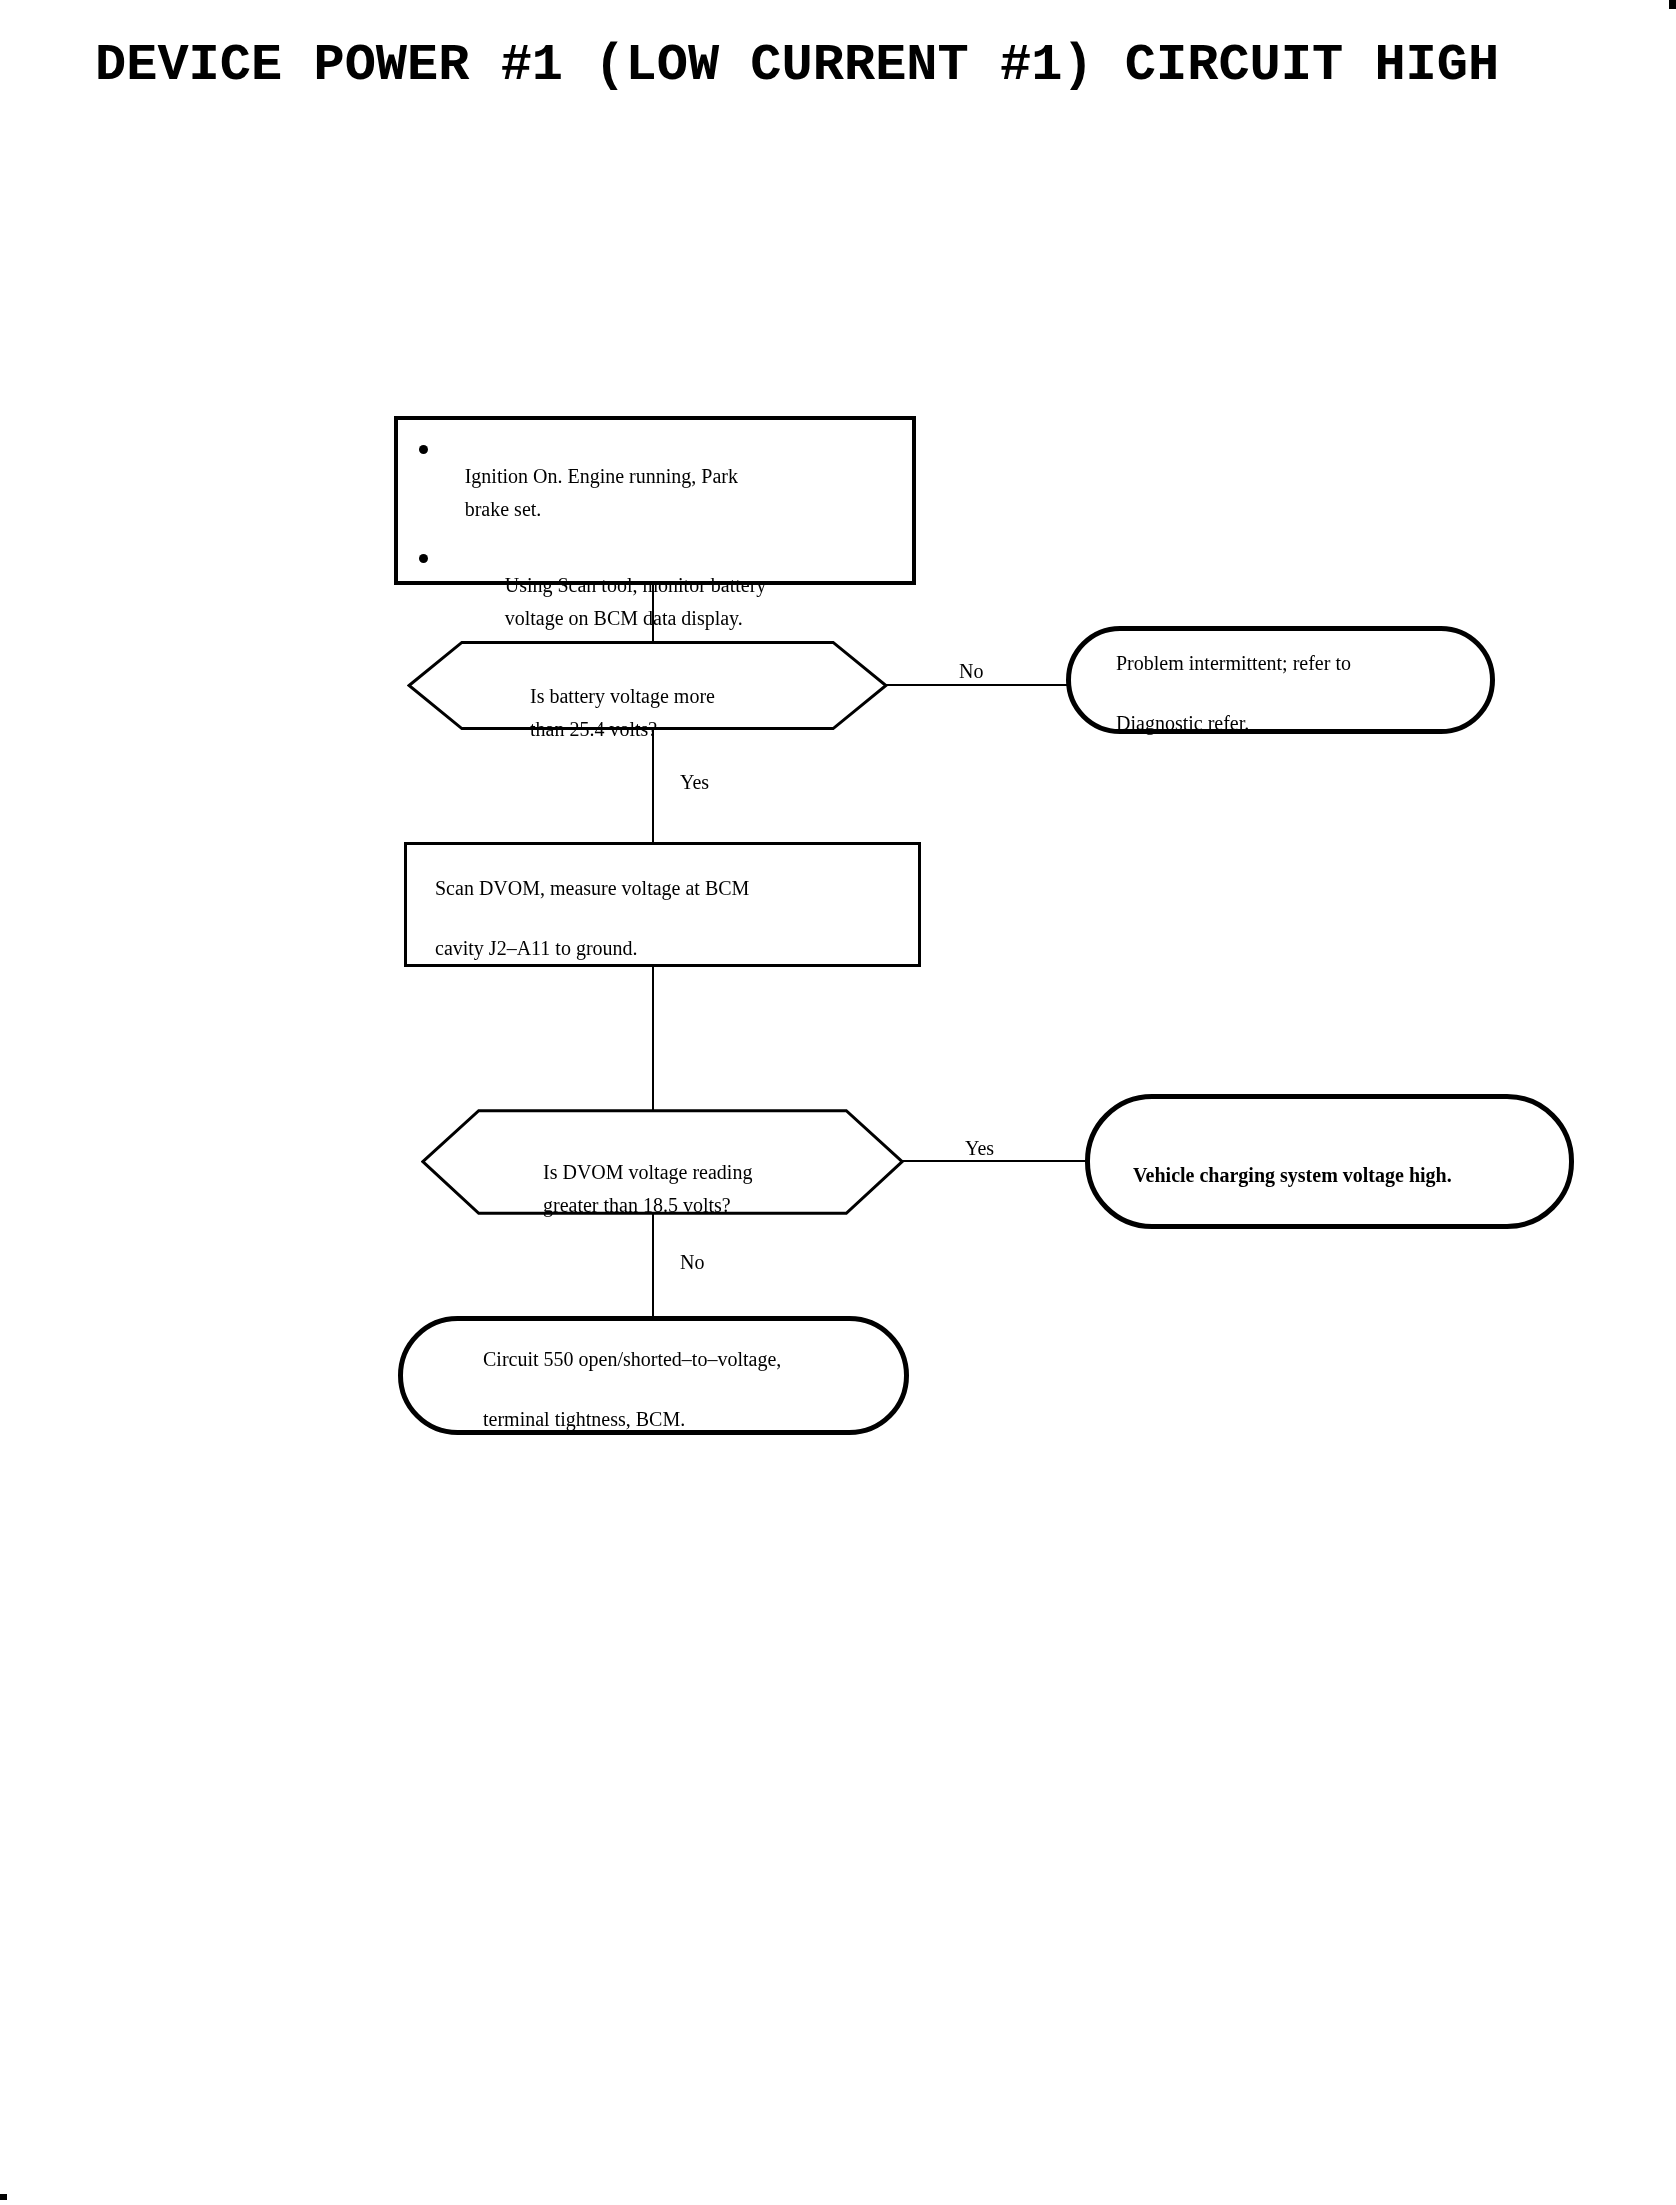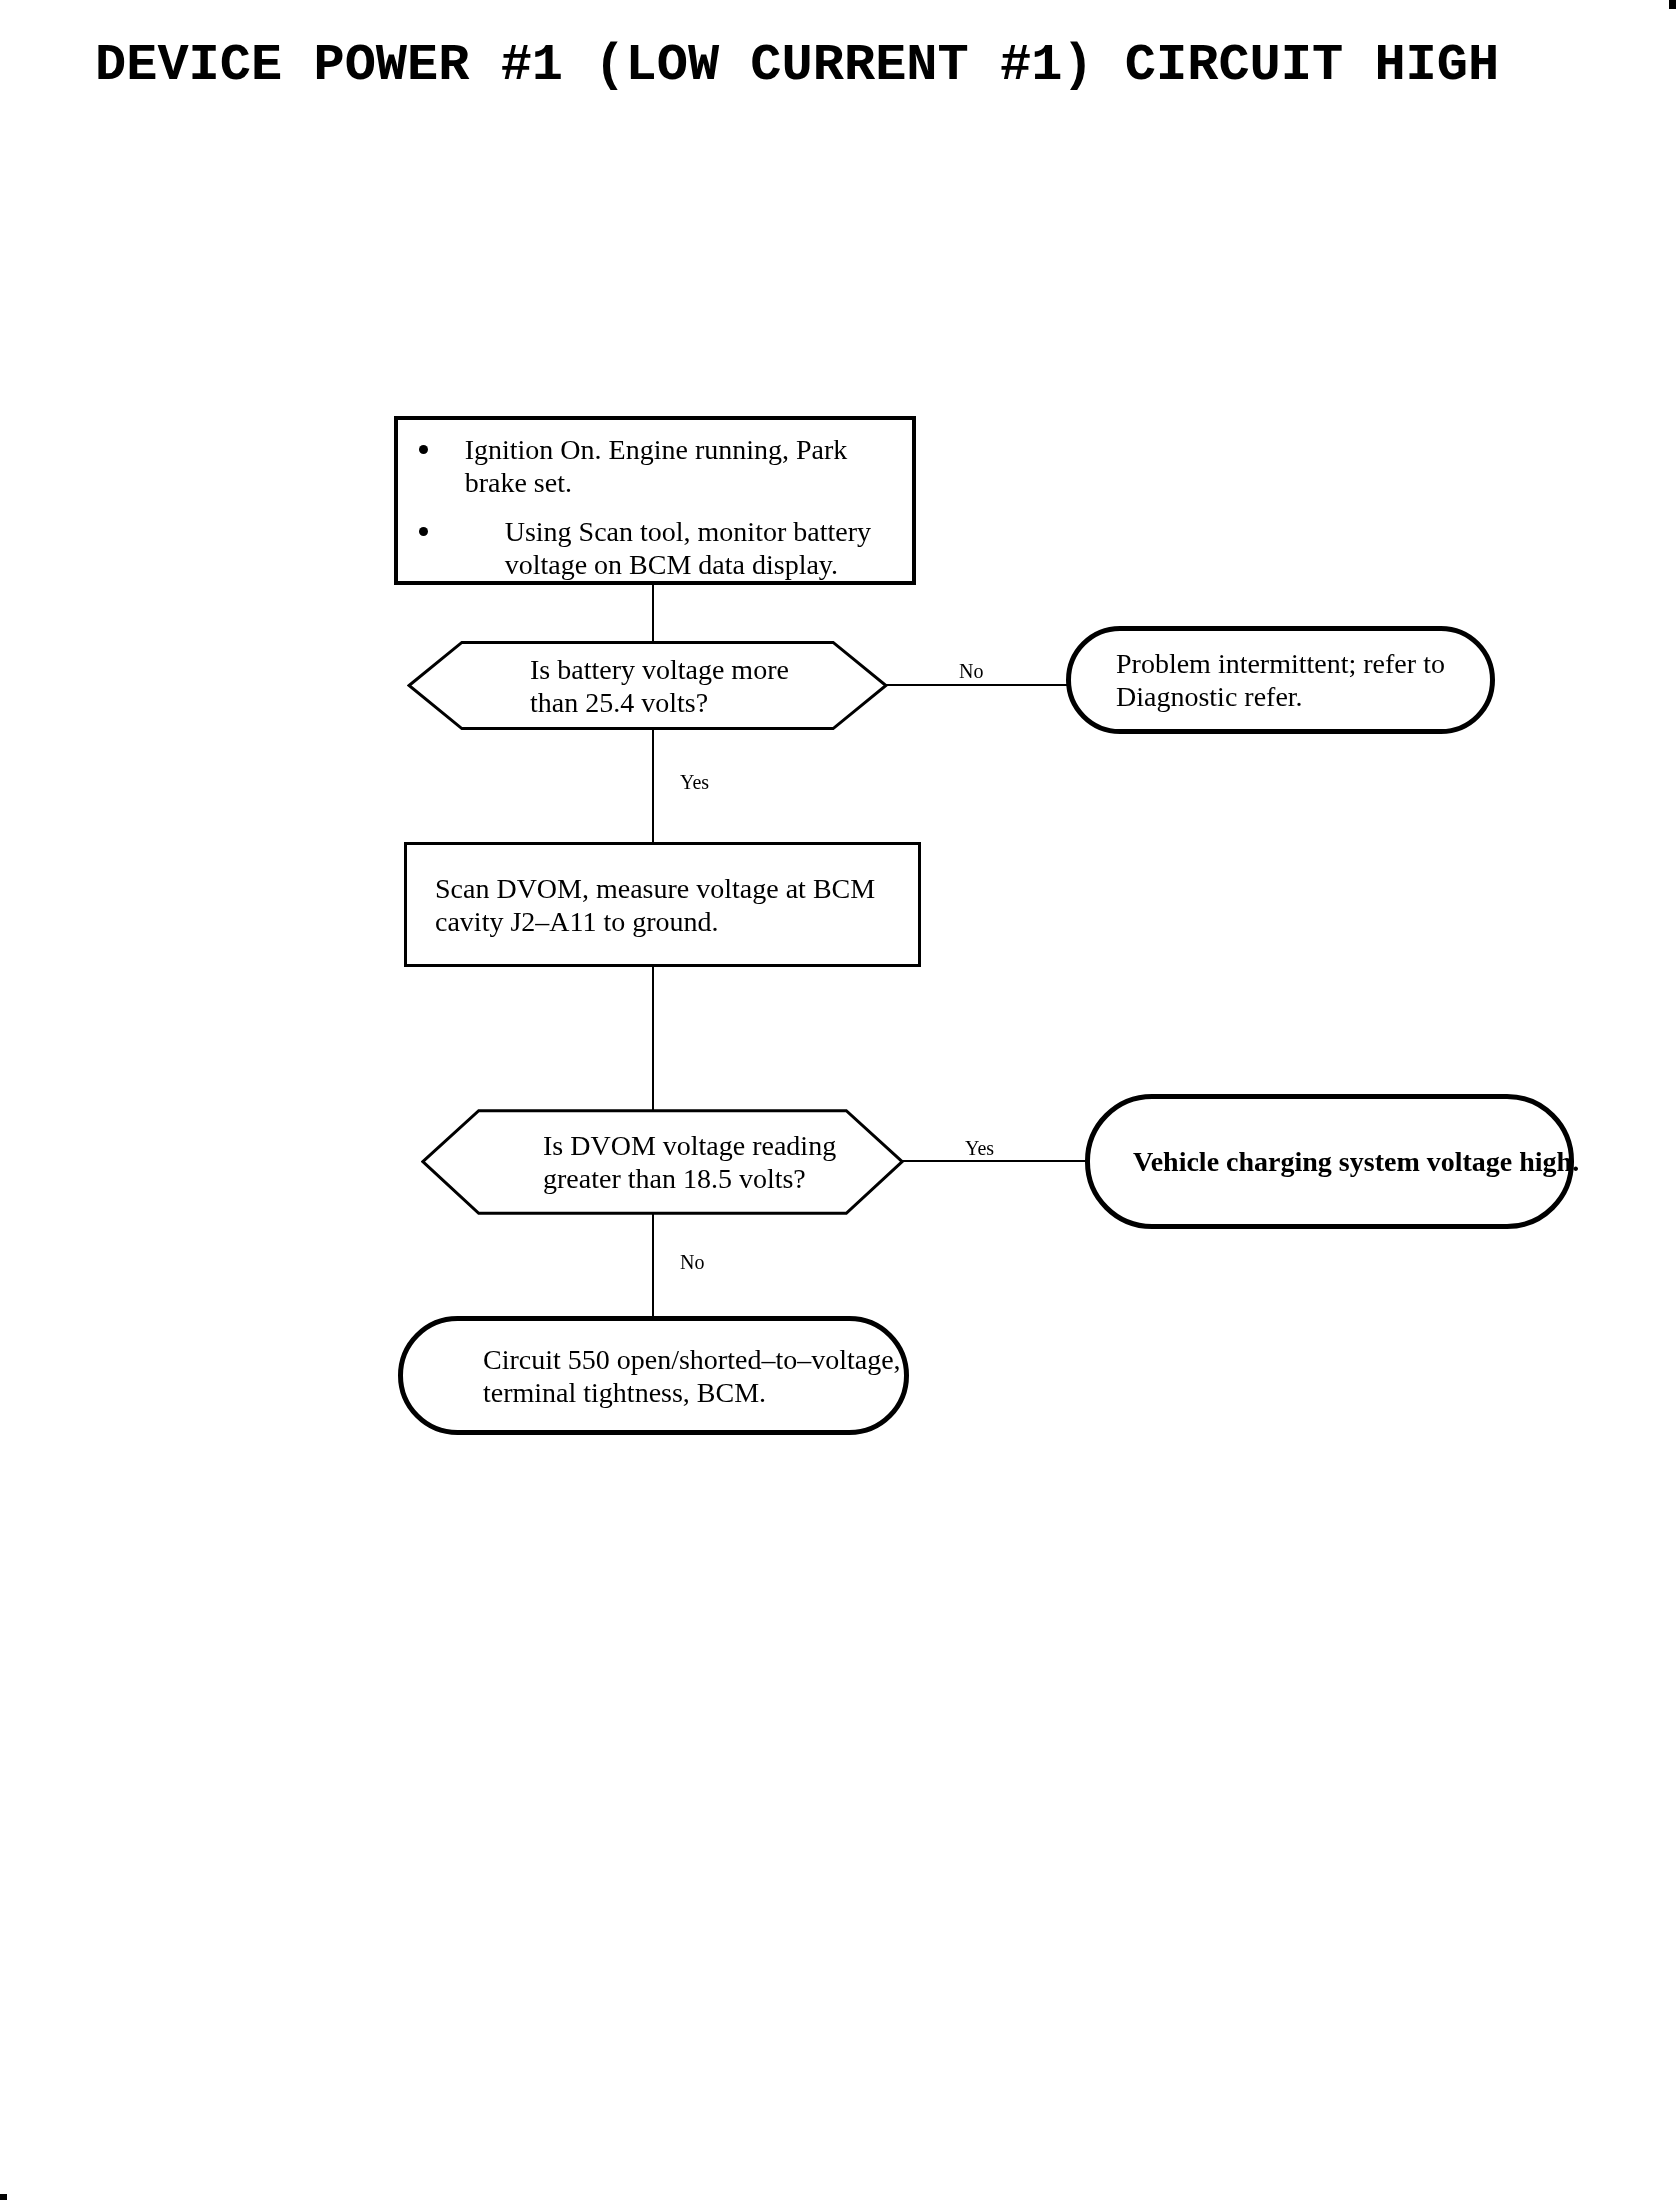--- a/index.html
+++ b/index.html
@@ -21,23 +21,24 @@
     left: 95px;
     top: 35px;
     font-family: "Liberation Mono", monospace;
     font-weight: bold;
     font-size: 52px;
     line-height: 61px;
     white-space: nowrap;
     color: #000000;
   }
   .node-text {
-    font-size: 28px;
+    font-size: 20px;
     line-height: 33px;
     color: #000000;
+    margin-top: 27px;
   }
   .line { display: block; white-space: nowrap; }
 
   .rect-box {
     position: absolute;
     box-sizing: border-box;
     background: #ffffff;
   }
   .start-box {
     left: 394px; top: 416px;

